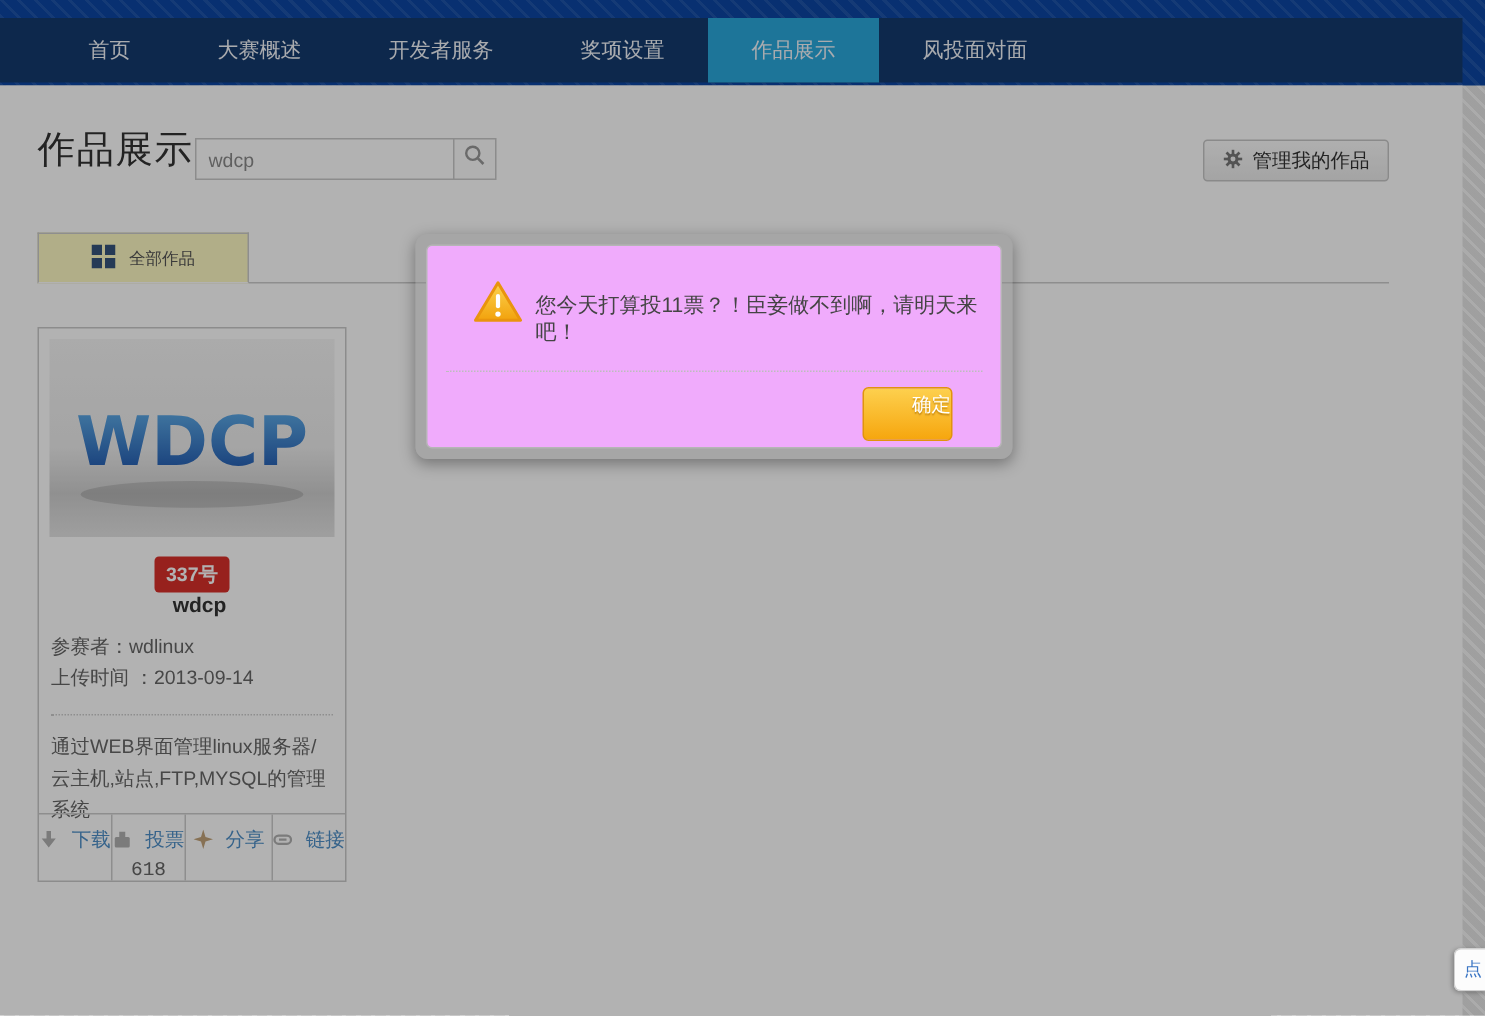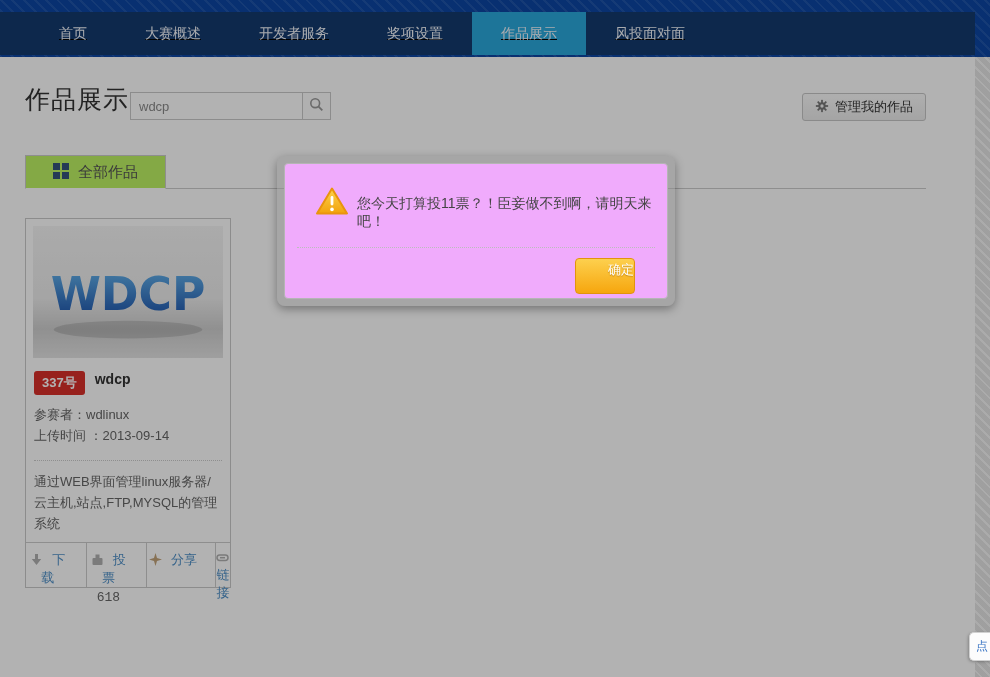--- a/index.html
+++ b/index.html
@@ -11,21 +11,21 @@
   }
 
   
   .band { position:absolute; left:0; top:0; width:990px; height:57px;
     background:#0c46a2;
     background-image:repeating-linear-gradient(45deg, rgba(255,255,255,.08) 0 2px, transparent 2px 8px);
   }
 
   
   .nav { position:absolute; left:0; top:12px; width:975px; height:43px;
-    background:#143a6e; display:flex; padding-left:30px; z-index:2;text-decoration:underline; }
+    background:#143a6e; display:flex; padding-left:30px; z-index:2; }
   .nav-item { padding:0 29px; line-height:43px; color:#f2f5fa; font-size:14px; cursor:pointer; white-space:nowrap; }
   .nav-item.active { background:#2aa8dc; }
 
   
   .content { position:absolute; left:0; top:57px; width:975px; height:620px; background:#ffffff; z-index:1; }
 
   .page-title { position:absolute; left:25px; top:26px; font-size:25px; color:#333; letter-spacing:1px; }
 
   .search-box { position:absolute; left:130px; top:35px; display:flex; }
   .search-input { width:172px; height:28px; border:1px solid #c9c9c9; border-right:none;
@@ -34,39 +34,39 @@
     display:flex; align-items:center; justify-content:center; cursor:pointer; }
 
   .manage-btn { position:absolute; right:49px; top:36px; height:28px; padding:0 12px;
     border:1px solid #c6c6c6; border-radius:3px;
     background:linear-gradient(#fbfbfb,#ebebeb);
     font-size:13px; color:#333; display:flex; align-items:center; gap:6px; cursor:pointer; }
 
   
   .tabs-row { position:absolute; left:25px; top:98px; width:901px; height:34px; border-bottom:1px solid #ccc; }
   .tab { position:absolute; left:0; bottom:-1px; width:141px; height:34px;
-    border:1px solid #ccc; border-bottom:1px solid #fff; background:#bef264;
-    display:flex; align-items:center; justify-content:center; gap:9px; font-size:15px; color:#555; cursor:pointer; }
+    border:1px solid #ccc; border-bottom:1px solid #fff; background:#fef9c3;
+    display:flex; align-items:center; justify-content:center; gap:9px; font-size:11px; color:#555; cursor:pointer; }
 
   
   .card { position:absolute; left:25px; top:161px; width:206px; height:370px; border:1px solid #c9c9c9; background:#fff; }
   .thumb { margin:7px; height:132px; cursor:pointer;
     background:linear-gradient(#f5f5f5 0%, #ececec 55%, #cfcfcf 78%, #e4e4e4 100%);
     display:flex; align-items:center; justify-content:center; overflow:hidden; }
-  .badge-row { margin:13px 8px 0 8px; display:flex; align-items:flex-start; }
+  .badge-row { margin:13px 8px 0 8px; display:flex; align-items:center;flex-direction:column; }
   .badge { background:#d9302a; color:#fff; font-size:13px; font-weight:bold;
     padding:3px 8px; border-radius:3px; }
   .work-name { margin-left:10px; font-size:14px; font-weight:bold; color:#333; }
   .meta { margin:9px 8px 14px 8px; font-size:13px; color:#666; line-height:21px; }
   .desc { margin:12px 8px 0 8px; border-top:1px dotted #ccc; padding-top:10px;
     font-size:13px; color:#666; line-height:21px; }
   .card-foot { position:absolute; left:0; right:0; top:323px; bottom:0;
     border-top:1px solid #ccc; display:flex;font-family:Liberation Mono, monospace; }
   .foot-cell { padding-top:8px; text-align:center; font-size:13px; }
-  .foot-cell + .foot-cell { border-left:1px solid #ccc;margin-left:16px; }
+  .foot-cell + .foot-cell { border-left:1px solid #ccc; }
   .c-dl { width:48px; } .c-vote { width:49px; } .c-share { width:58px; } .c-link { flex:1; }
   .foot-link { color:#4e8fc7; text-decoration:none; cursor:pointer; }
   .foot-cell svg { vertical-align:-2px; margin-right:1px; }
   .vote-count { margin-top:3px; color:#666; font-size:13px; }
 
   
   .overlay { position:absolute; left:0; top:0; width:990px; height:677px;
     background:rgba(0,0,0,0.30); z-index:20; }
   .modal { position:absolute; left:277px; top:156px; width:398px; height:150px; z-index:30;
     background:rgba(150,150,150,0.45); border-radius:8px; padding:7px;

